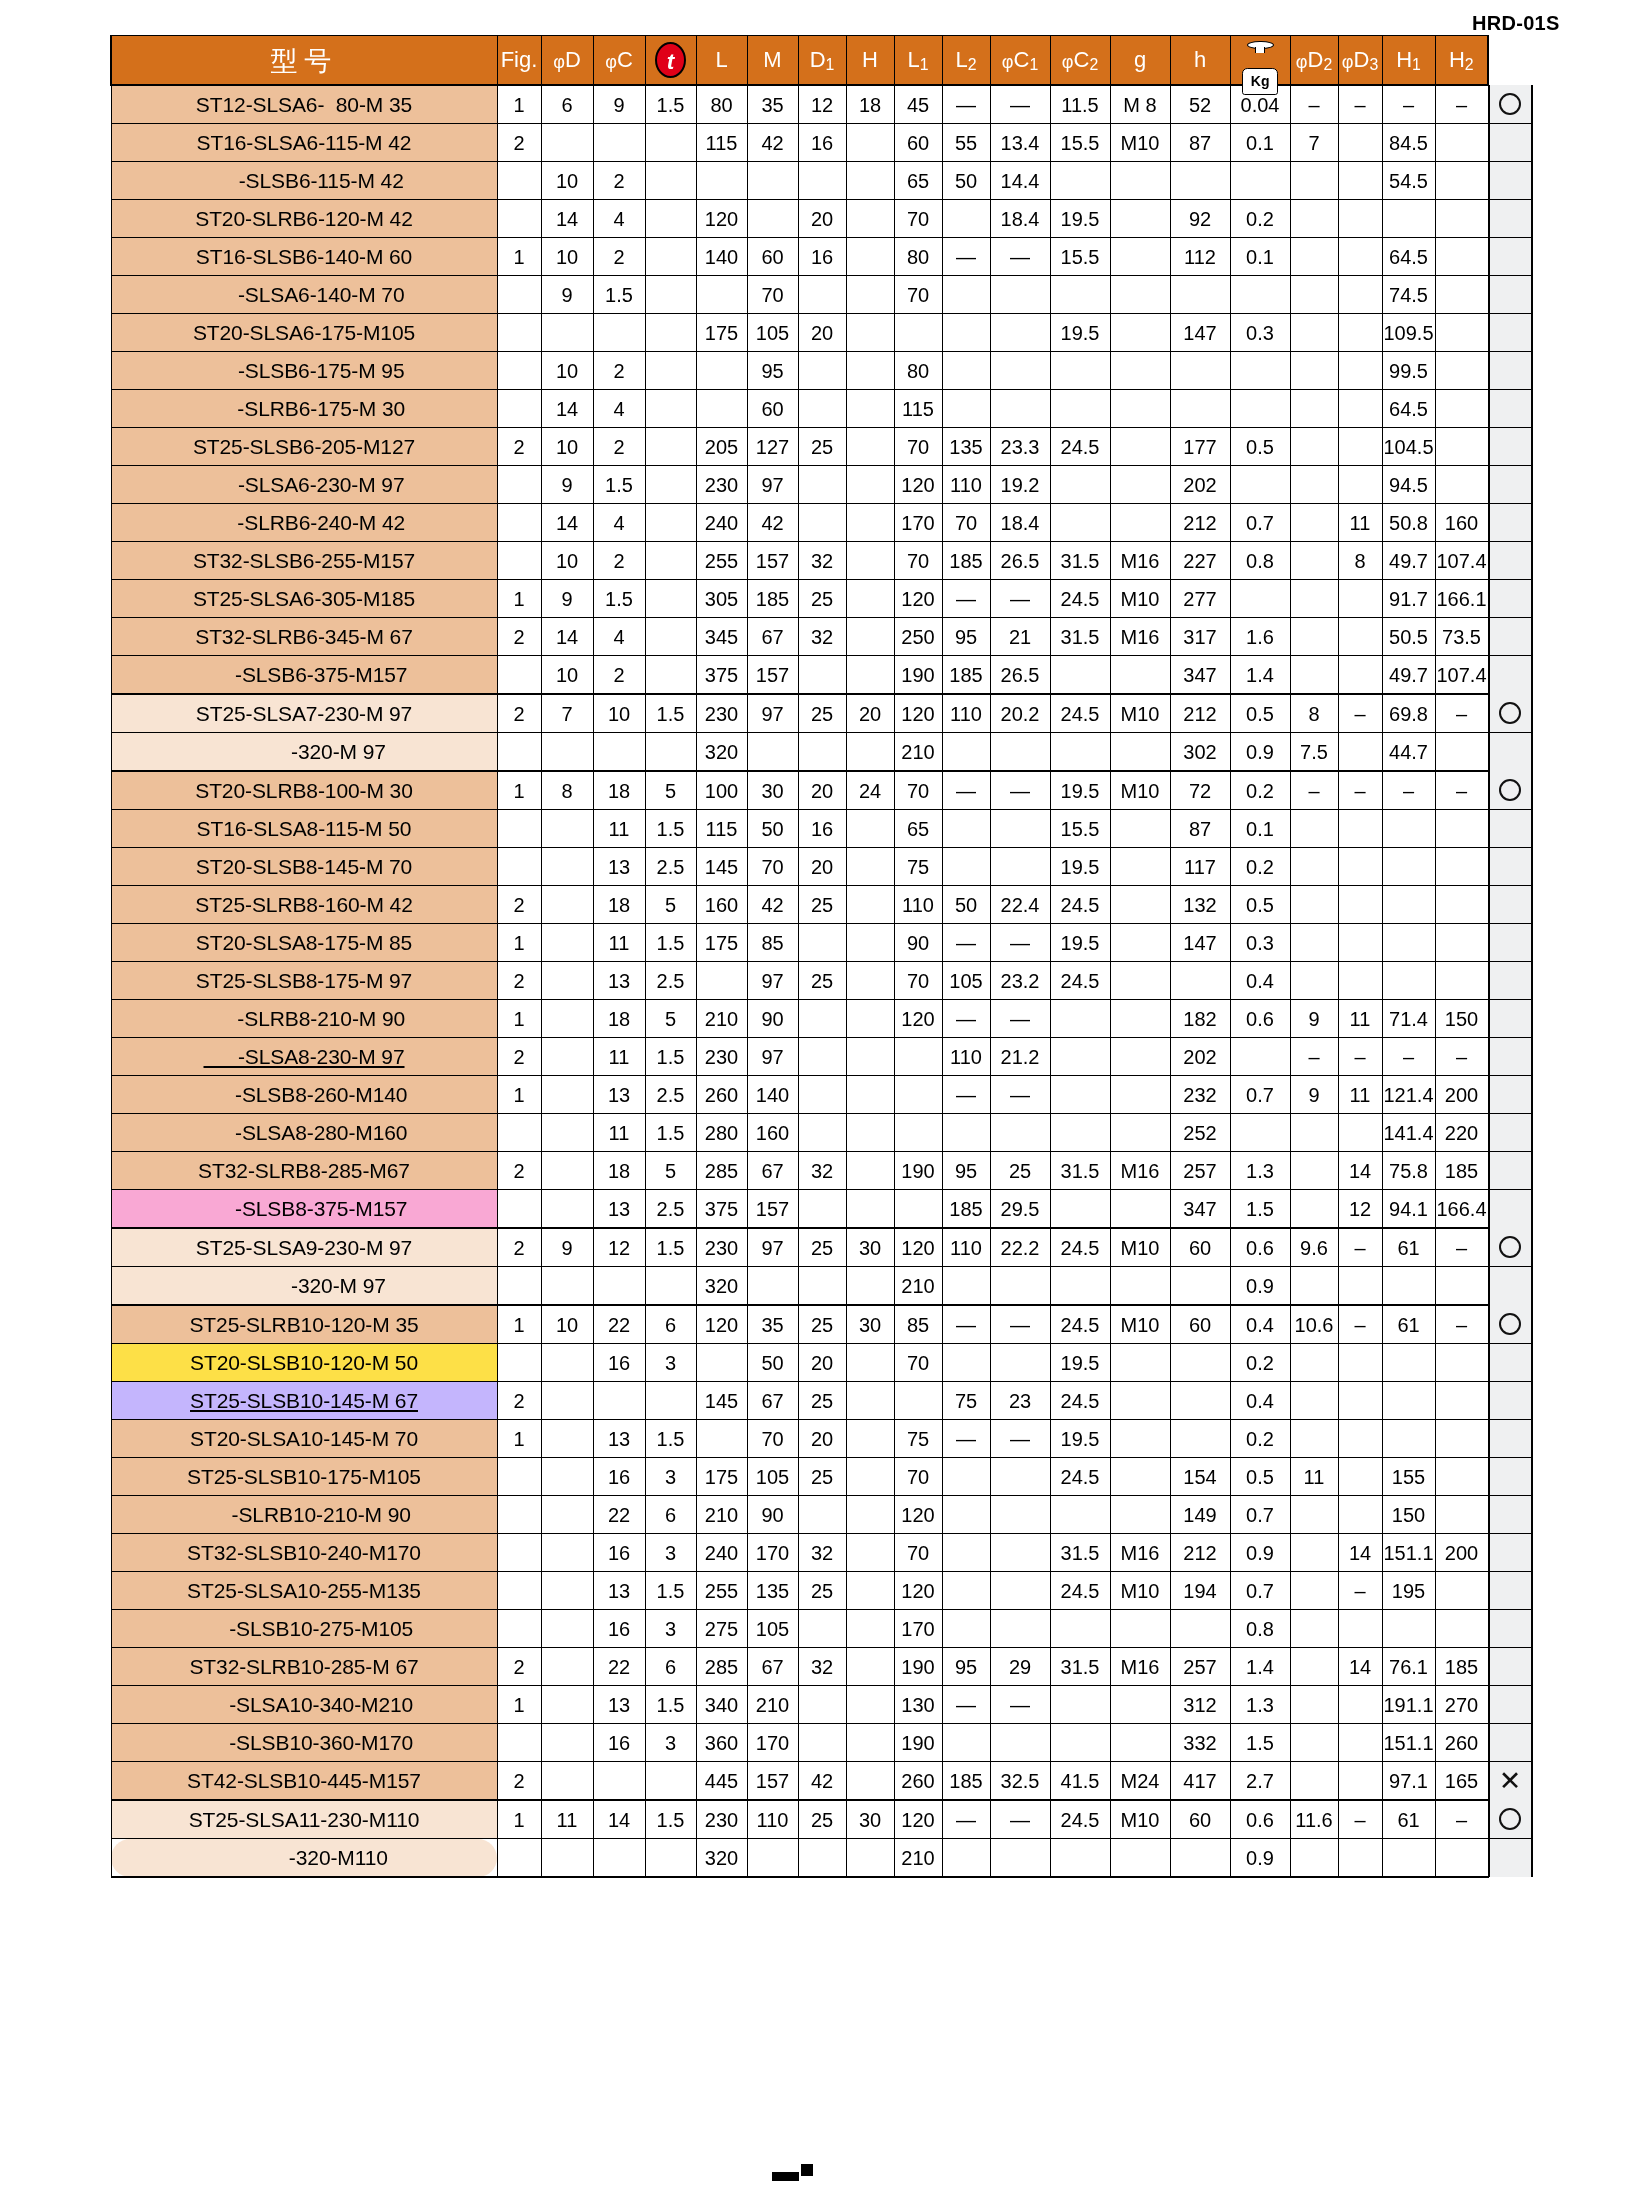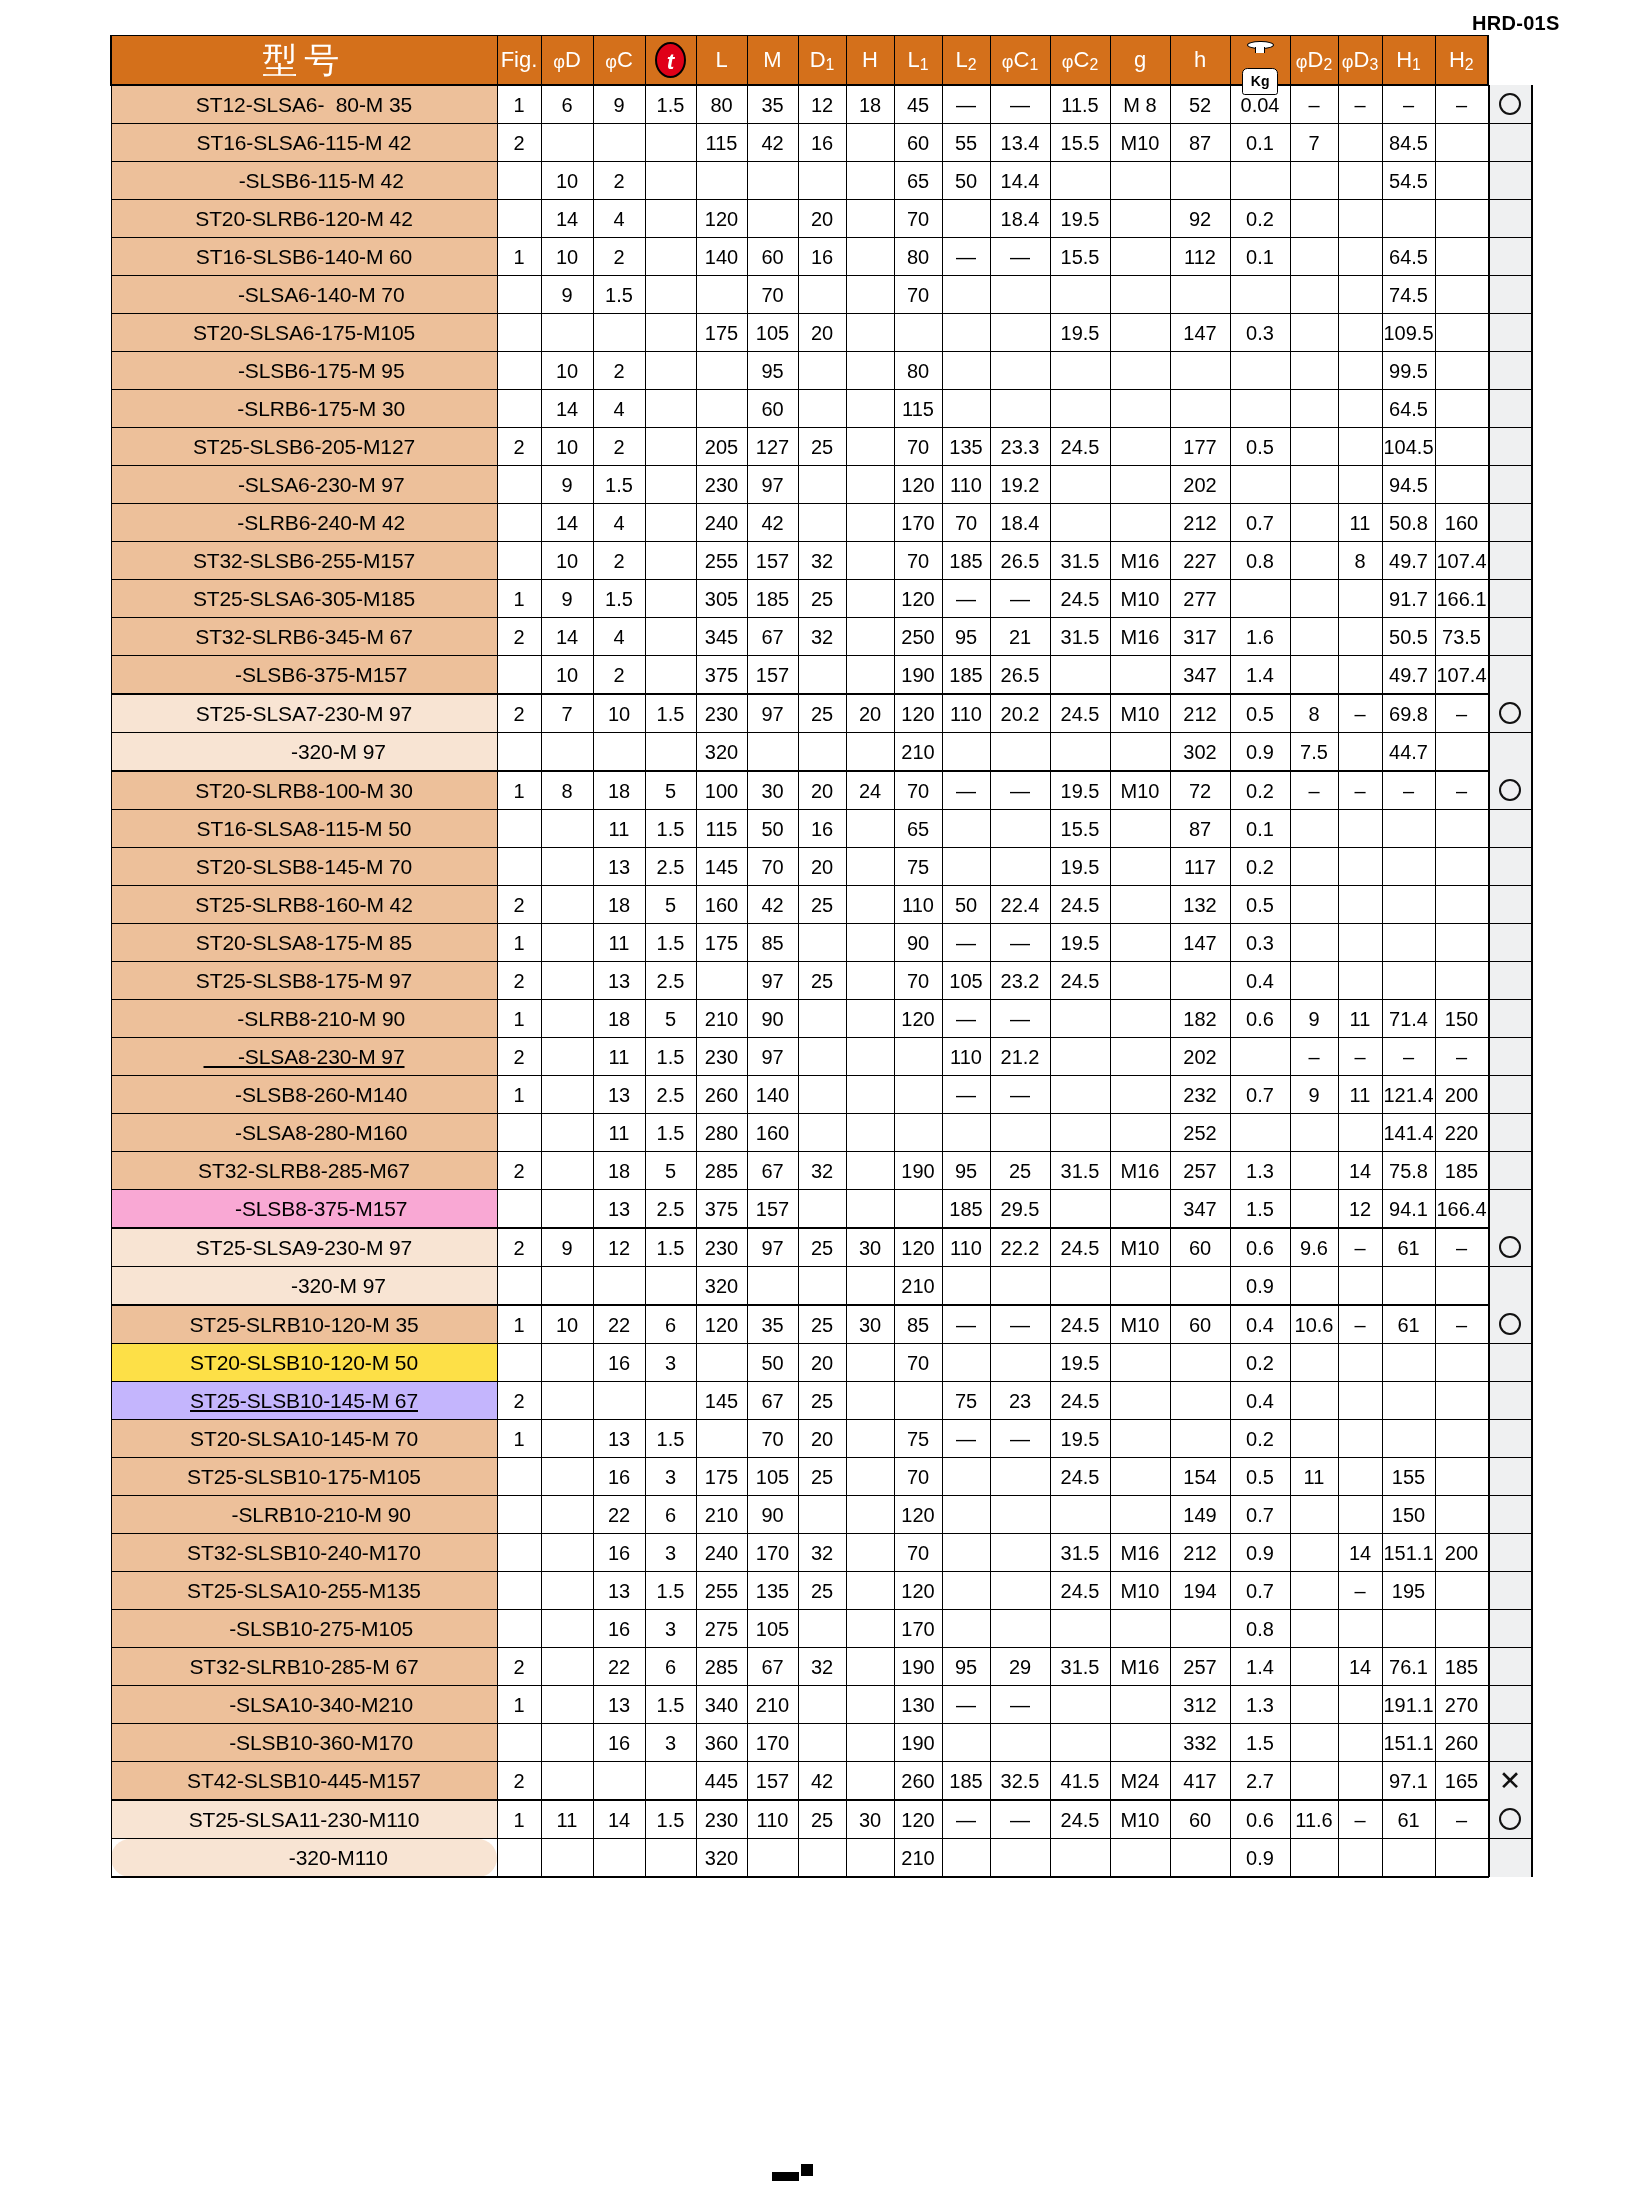--- a/index.html
+++ b/index.html
@@ -72,21 +72,21 @@
     border-left:1.3px solid #ffffff;
     border-right:1.3px solid #ffffff;
     border-top:2px solid #000;
     border-bottom:2px solid #000;
   }
   thead th.first{border-left:2px solid #000;}
   thead th.lastcol{border-right:2px solid #000;}
   thead th.mkcol{
     background:#ffffff;border:none;border-left:2px solid #000;
   }
-  th .kana{font-size:35px;letter-spacing:6.7px;
+  th .kana{font-size:27px;letter-spacing:6.7px;
     font-family:"DejaVu Sans","Liberation Sans",sans-serif;}
   th sub{font-size:.72em;vertical-align:baseline;position:relative;top:.18em;}
   th .phi{font-size:.82em;position:relative;top:.06em;}
 
   .tbadge{
     display:inline-block;width:31px;height:36px;border-radius:50%;
     background:#e00018;border:2px solid #000;
     color:#fff;font-size:22.6px;font-weight:bold;font-style:italic;
     line-height:35px;box-sizing:border-box;
   }

